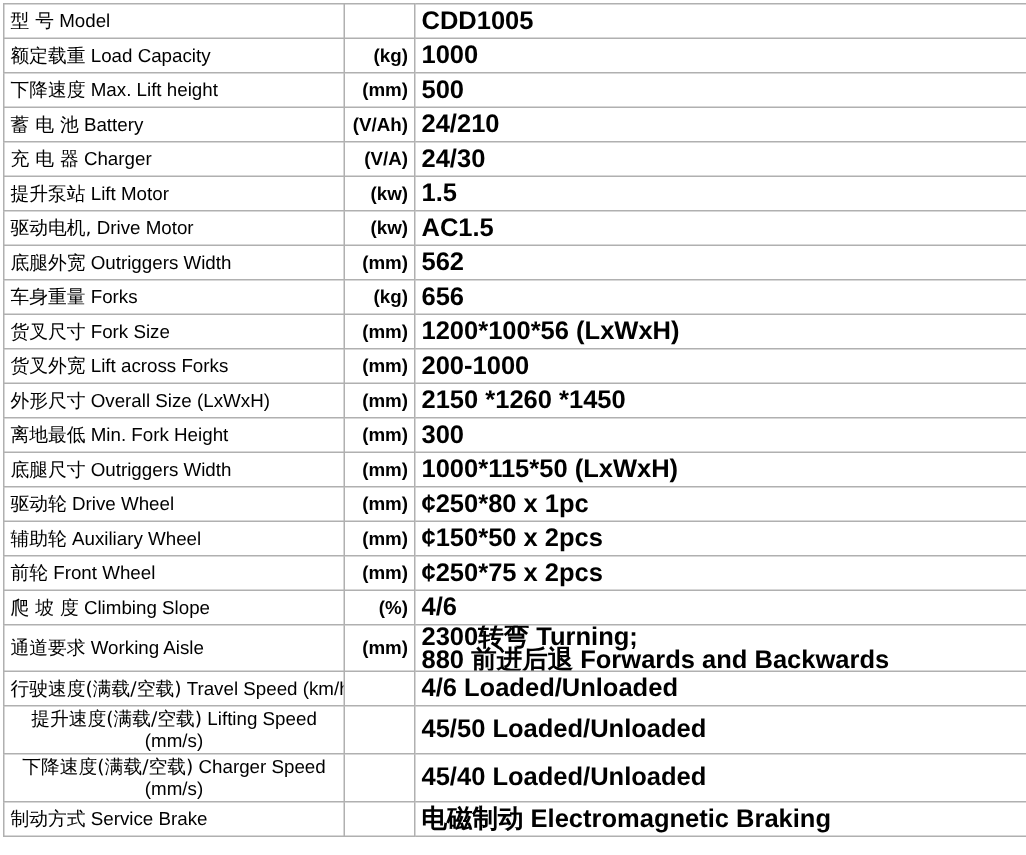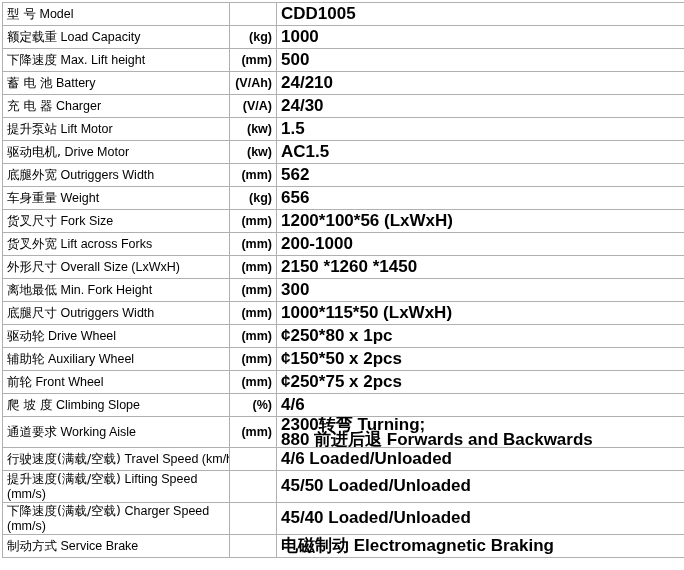--- a/index.html
+++ b/index.html
@@ -55,21 +55,21 @@
   .val {
     font-weight: bold;
     font-size: 17px;
   }
   .val-line {
     display: block;
   }
   .tall-2 { height: 44px; }
   .u-tall { vertical-align: top; padding-top: 3px; }
   .v-top { vertical-align: top; padding-top: 3px; }
-  .lbl-two-line { line-height: 21px; }
+  .lbl-two-line { line-height: 21px; text-align: center; }
 </style>
 </head>
 <body>
 
 <table id="spec-table">
   <tbody>
 
     <tr>
       <td class="c-label"><span class="lbl-cn">型    号</span> <span class="lbl-en">Model</span></td>
       <td class="c-unit"></td>
@@ -112,21 +112,21 @@
       <td class="c-value"><span class="val">AC1.5</span></td>
     </tr>
 
     <tr>
       <td class="c-label"><span class="lbl-cn">底腿外宽</span> <span class="lbl-en">Outriggers Width</span></td>
       <td class="c-unit">(mm)</td>
       <td class="c-value"><span class="val">562</span></td>
     </tr>
 
     <tr>
-      <td class="c-label"><span class="lbl-cn">车身重量</span> <span class="lbl-en">Weight</span></td>
+      <td class="c-label"><span class="lbl-cn">车身重量</span> <span class="lbl-en">Forks</span></td>
       <td class="c-unit">(kg)</td>
       <td class="c-value"><span class="val">656</span></td>
     </tr>
 
     <tr>
       <td class="c-label"><span class="lbl-cn">货叉尺寸</span> <span class="lbl-en">Fork Size</span></td>
       <td class="c-unit">(mm)</td>
       <td class="c-value"><span class="val">1200*100*56 (LxWxH)</span></td>
     </tr>
 

